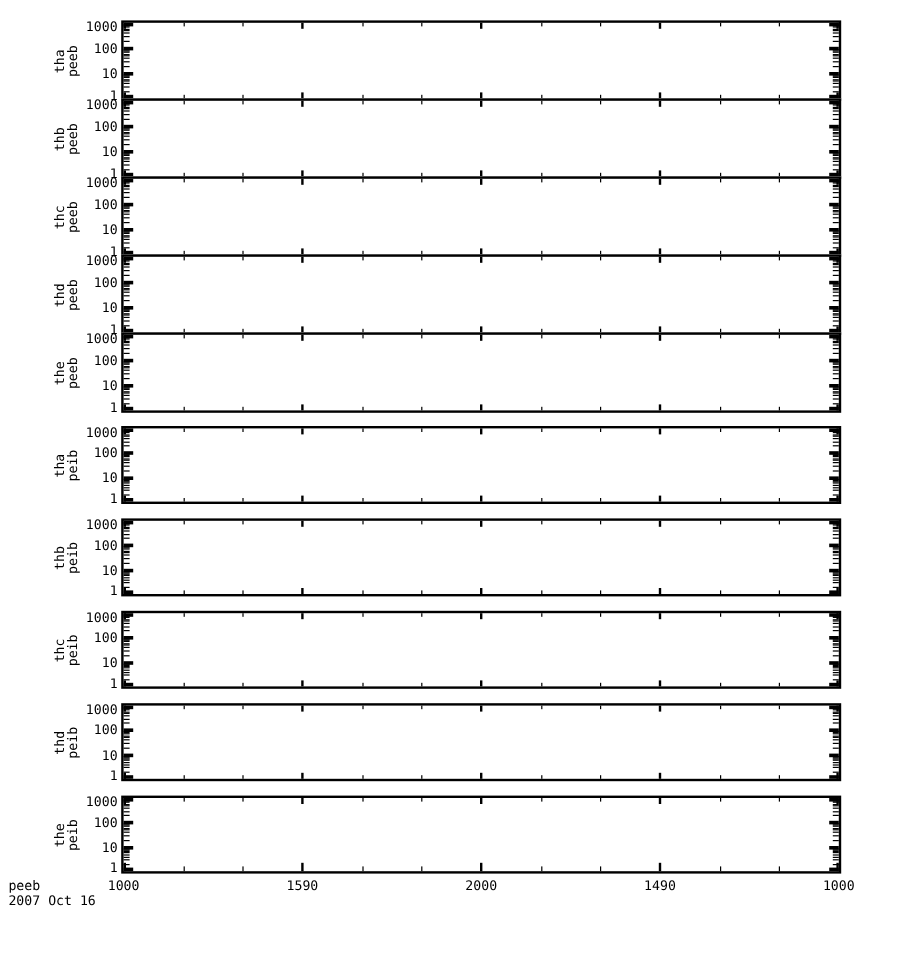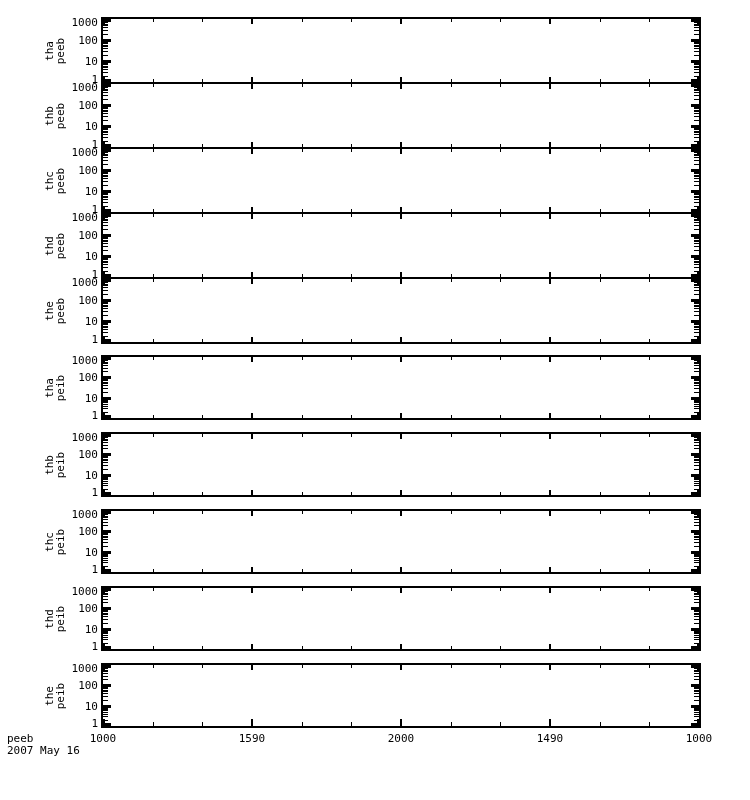--- a/index.html
+++ b/index.html
@@ -963,14 +963,14 @@
     </div>
   <div id="xlabels-root">
       <div class="xtick-label" style="left: 103px; top: 733px;">1000</div>
       <div class="xtick-label" style="left: 252px; top: 733px;">1590</div>
       <div class="xtick-label" style="left: 401px; top: 733px;">2000</div>
       <div class="xtick-label" style="left: 550px; top: 733px;">1490</div>
       <div class="xtick-label" style="left: 699px; top: 733px;">1000</div>
     </div>
 
   <div class="footer-line" style="top:733px;">peeb</div>
-  <div class="footer-line" style="top:745px;">2007 May 16</div>
+  <div class="footer-line" style="top:745px;">2007 Oct 16</div>
 </div>
 
 </body></html>

